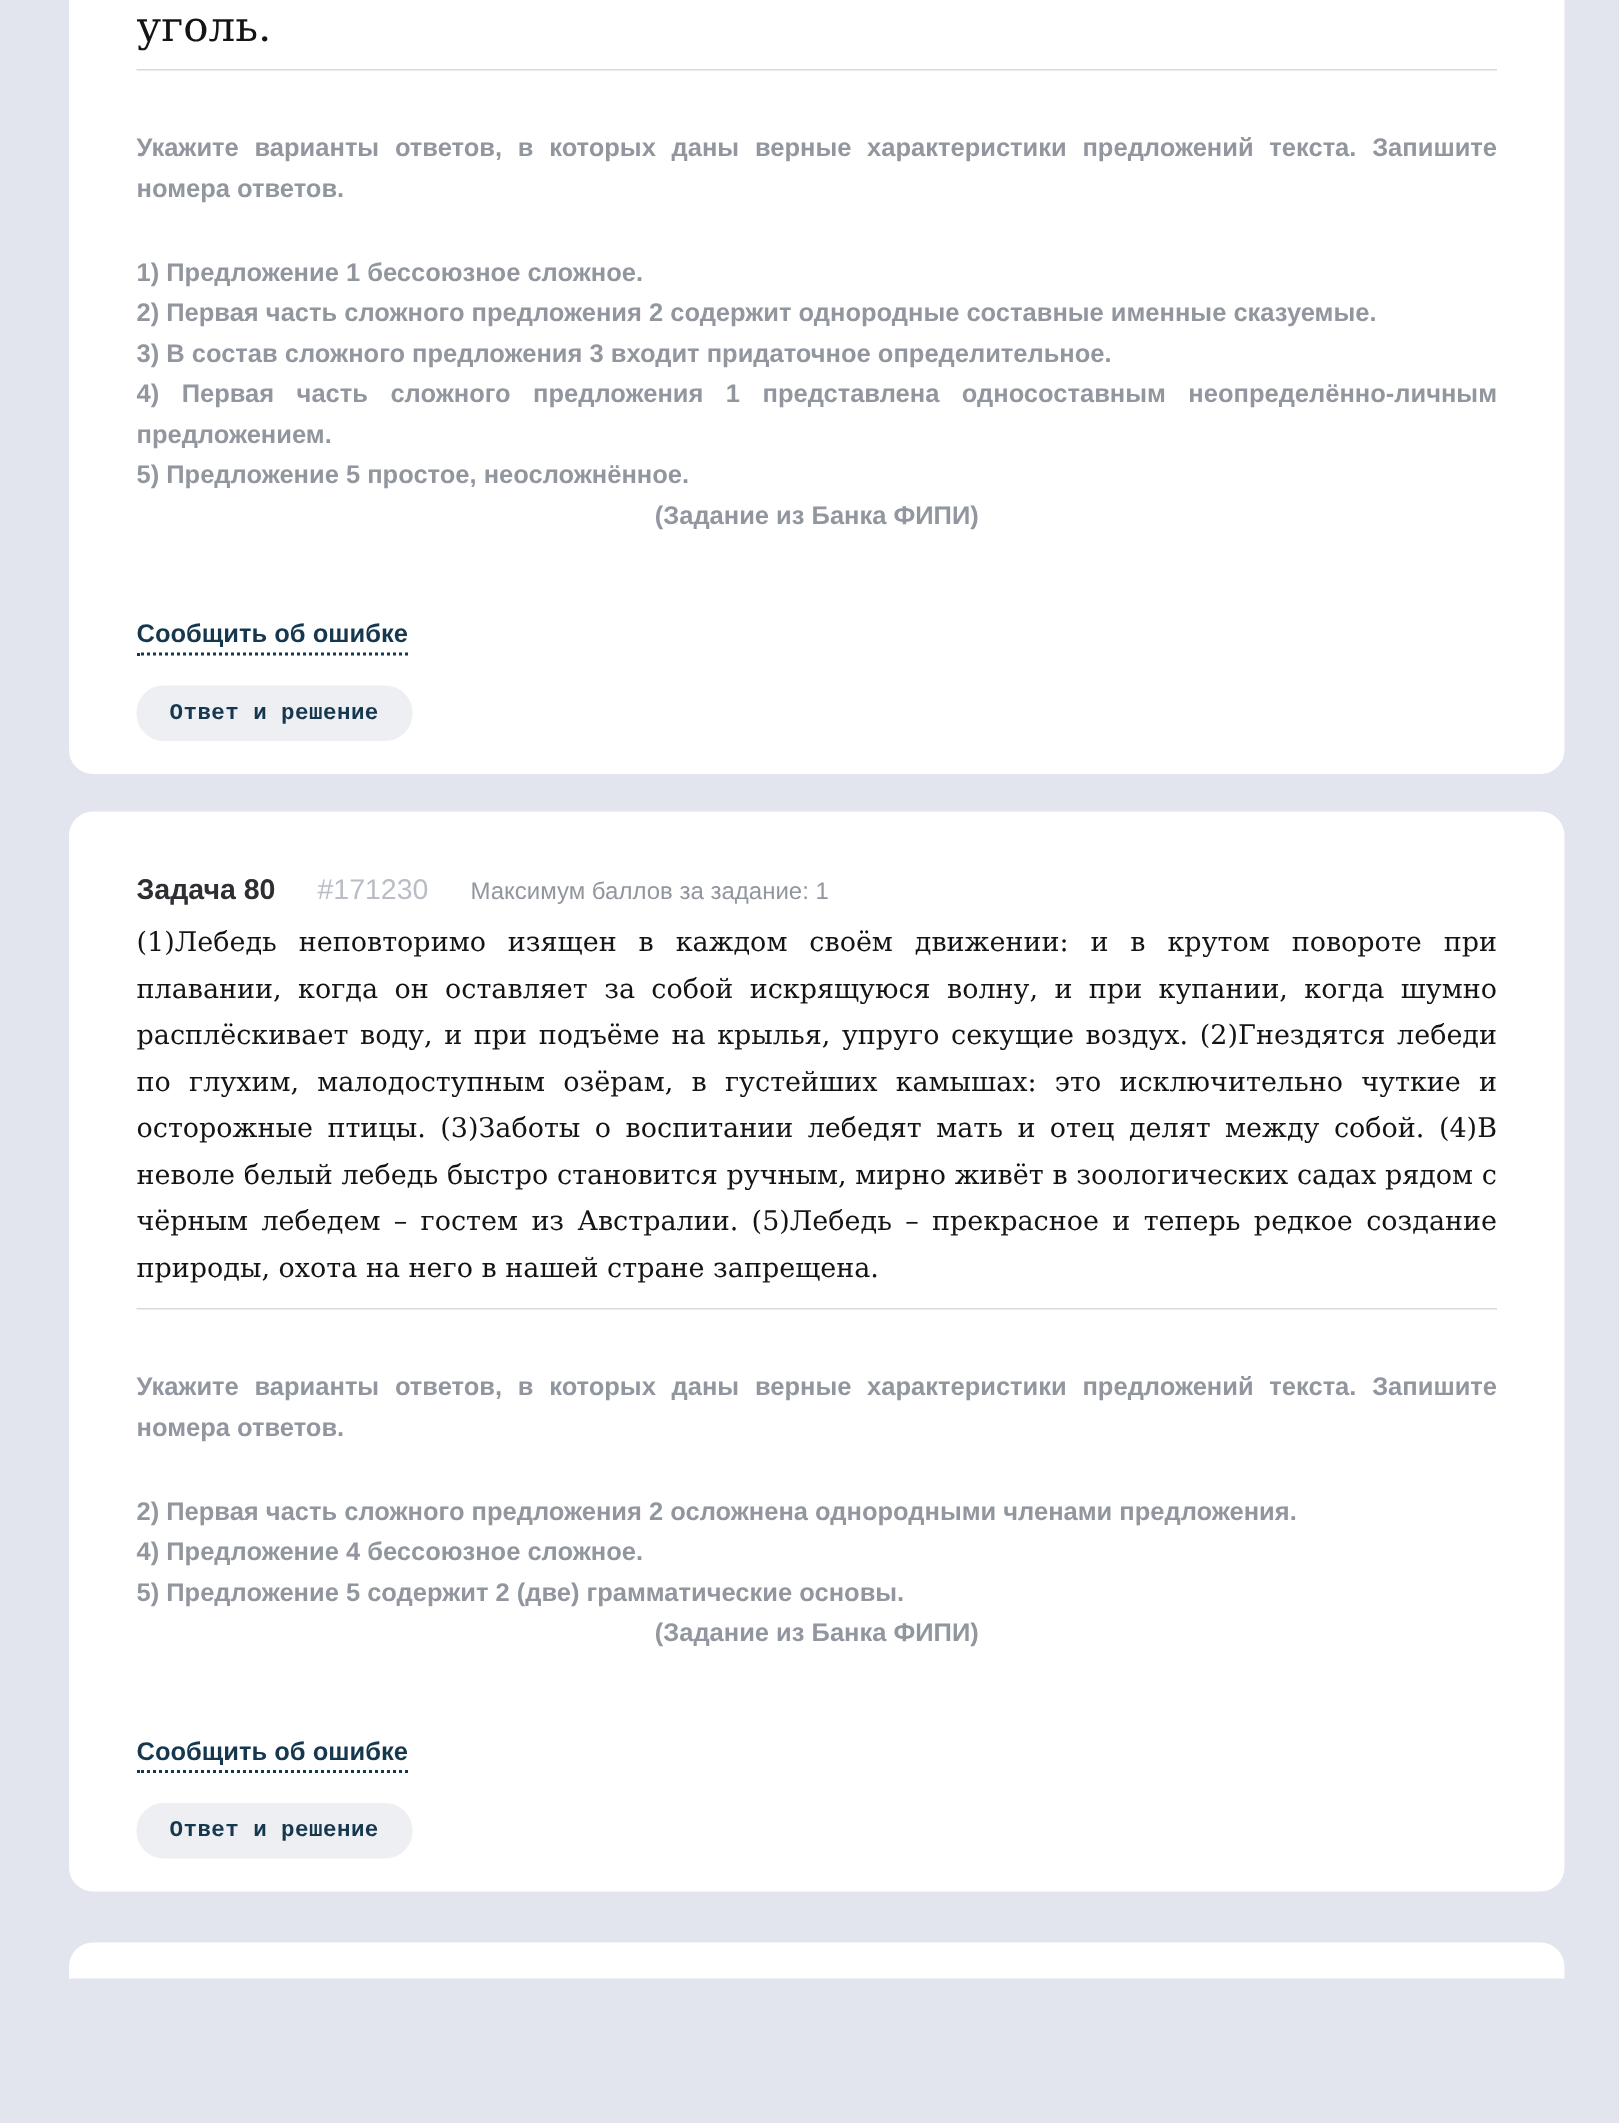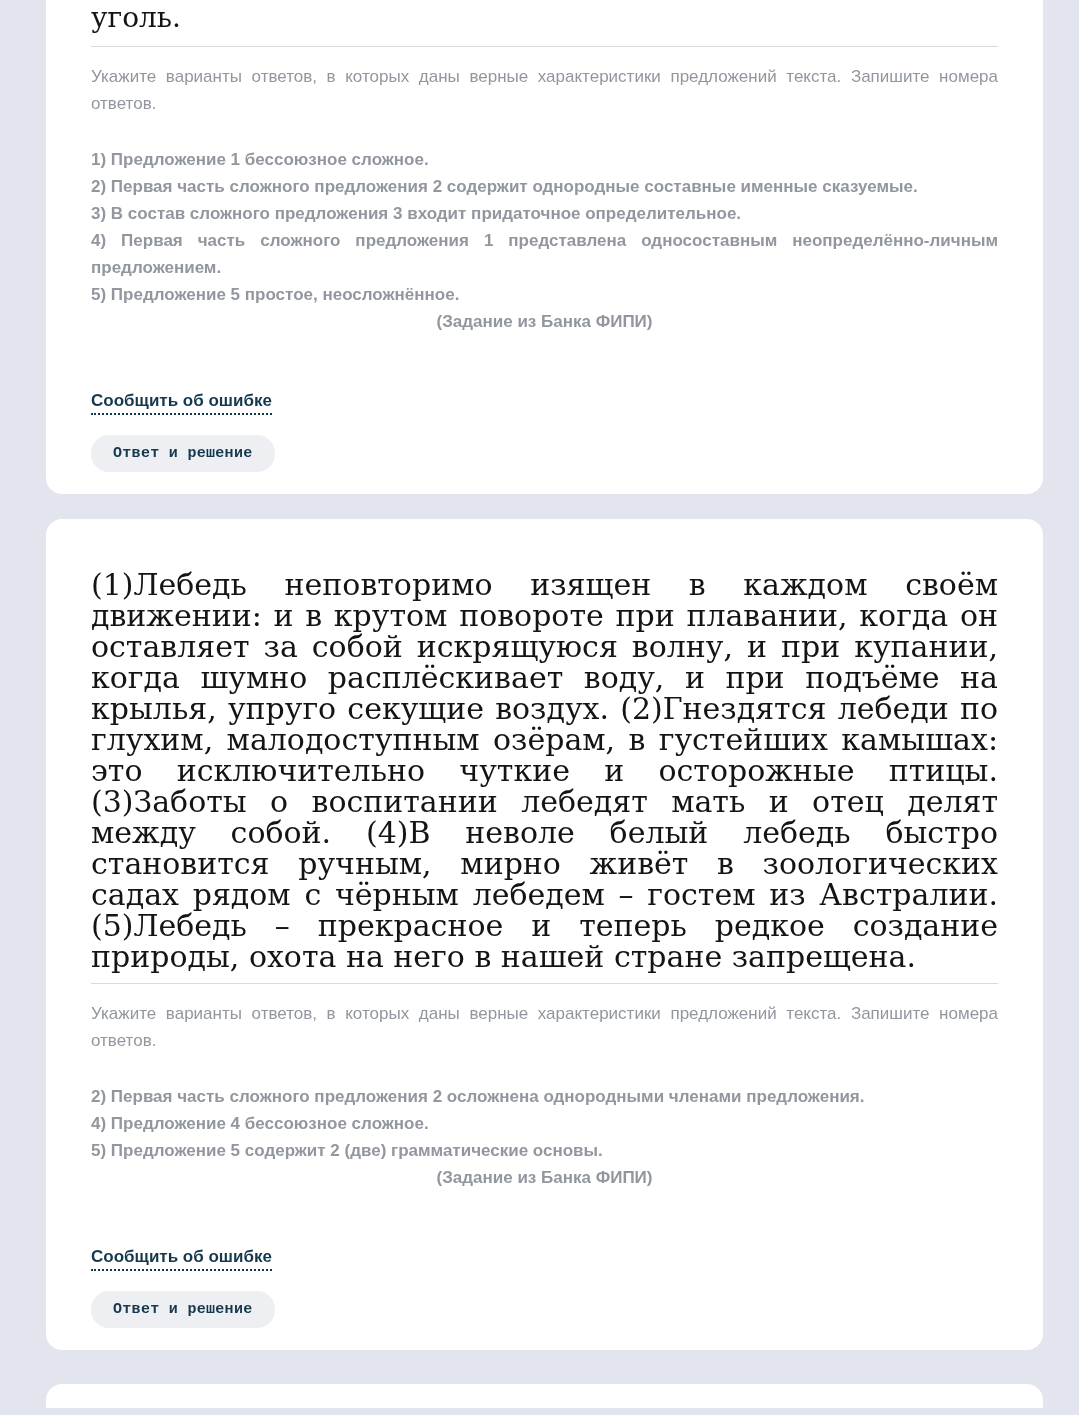--- a/index.html
+++ b/index.html
@@ -32,24 +32,25 @@
   .passage-end{
     font-family:"DejaVu Serif","Liberation Serif",serif;
     font-size:28px;line-height:34px;color:var(--passage-text);
     padding-top:1px;margin:0;
   }
   .divider{
     border:none;border-top:1px solid var(--divider);
     margin:11px 0 0 0;height:0;
   }
   .instruction{
-    margin:16px 0 0 0;
+    margin:38px 0 0 0;
     font-size:17px;line-height:27px;
     color:var(--muted-text);
     text-align:justify;
+    font-weight:bold;
   }
   .options{margin-top:29px;}
   .option,.source-note{
     margin:0;font-size:17px;line-height:27px;
     color:var(--muted-text);text-align:justify;font-weight:bold;
   }
   .source-note{text-align:center;}
   .report-link{
     display:inline-block;margin:56px 0 0 0;
     font-size:17px;font-weight:700;color:var(--accent-navy);
@@ -63,21 +64,21 @@
     font-weight:700;font-size:15px;letter-spacing:.3px;
     border:none;border-radius:18px;padding:10px 22px;cursor:pointer;
   }
   .task-header{display:flex;align-items:baseline;gap:28px;margin:0;}
   .task-title{font-size:19px;font-weight:700;color:var(--title-text);}
   .task-number{font-size:19px;color:var(--light-id-text);}
   .max-points{font-size:16px;color:var(--muted-text);}
   .passage{
     margin:8px 0 0 0;
     font-family:"DejaVu Serif","Liberation Serif",serif;
-    font-size:30px;line-height:31px;color:var(--passage-text);
+    font-size:18px;line-height:31px;color:var(--passage-text);
     text-align:justify;
   }
 </style>
 </head>
 <body>
 
 <div class="page">
 
   <section class="card first">
     <p class="passage-end">уголь.</p>
@@ -89,20 +90,25 @@
       <p class="option">3) В состав сложного предложения 3 входит придаточное определительное.</p>
       <p class="option">4) Первая часть сложного предложения 1 представлена односоставным неопределённо-личным предложением.</p>
       <p class="option">5) Предложение 5 простое, неосложнённое.</p>
       <p class="source-note">(Задание из Банка ФИПИ)</p>
     </div>
     <a class="report-link" href="#">Сообщить об ошибке</a>
     <button class="answer-btn" type="button">Ответ и решение</button>
   </section>
 
   <section class="card second">
+    <div class="task-header">
+      <span class="task-title">Задача 80</span>
+      <span class="task-number">#171230</span>
+      <span class="max-points">Максимум баллов за задание: 1</span>
+    </div>
     <p class="passage">(1)Лебедь неповторимо изящен в каждом своём движении: и в крутом повороте при плавании, когда он оставляет за собой искрящуюся волну, и при купании, когда шумно расплёскивает воду, и при подъёме на крылья, упруго секущие воздух. (2)Гнездятся лебеди по глухим, малодоступным озёрам, в густейших камышах: это исключительно чуткие и осторожные птицы. (3)Заботы о воспитании лебедят мать и отец делят между собой. (4)В неволе белый лебедь быстро становится ручным, мирно живёт в зоологических садах рядом с чёрным лебедем – гостем из Австралии. (5)Лебедь – прекрасное и теперь редкое создание природы, охота на него в нашей стране запрещена.</p>
     <hr class="divider">
     <p class="instruction">Укажите варианты ответов, в которых даны верные характеристики предложений текста. Запишите номера ответов.</p>
     <div class="options">
       <p class="option">2) Первая часть сложного предложения 2 осложнена однородными членами предложения.</p>
       <p class="option">4) Предложение 4 бессоюзное сложное.</p>
       <p class="option">5) Предложение 5 содержит 2 (две) грамматические основы.</p>
       <p class="source-note">(Задание из Банка ФИПИ)</p>
     </div>
     <a class="report-link" href="#">Сообщить об ошибке</a>

